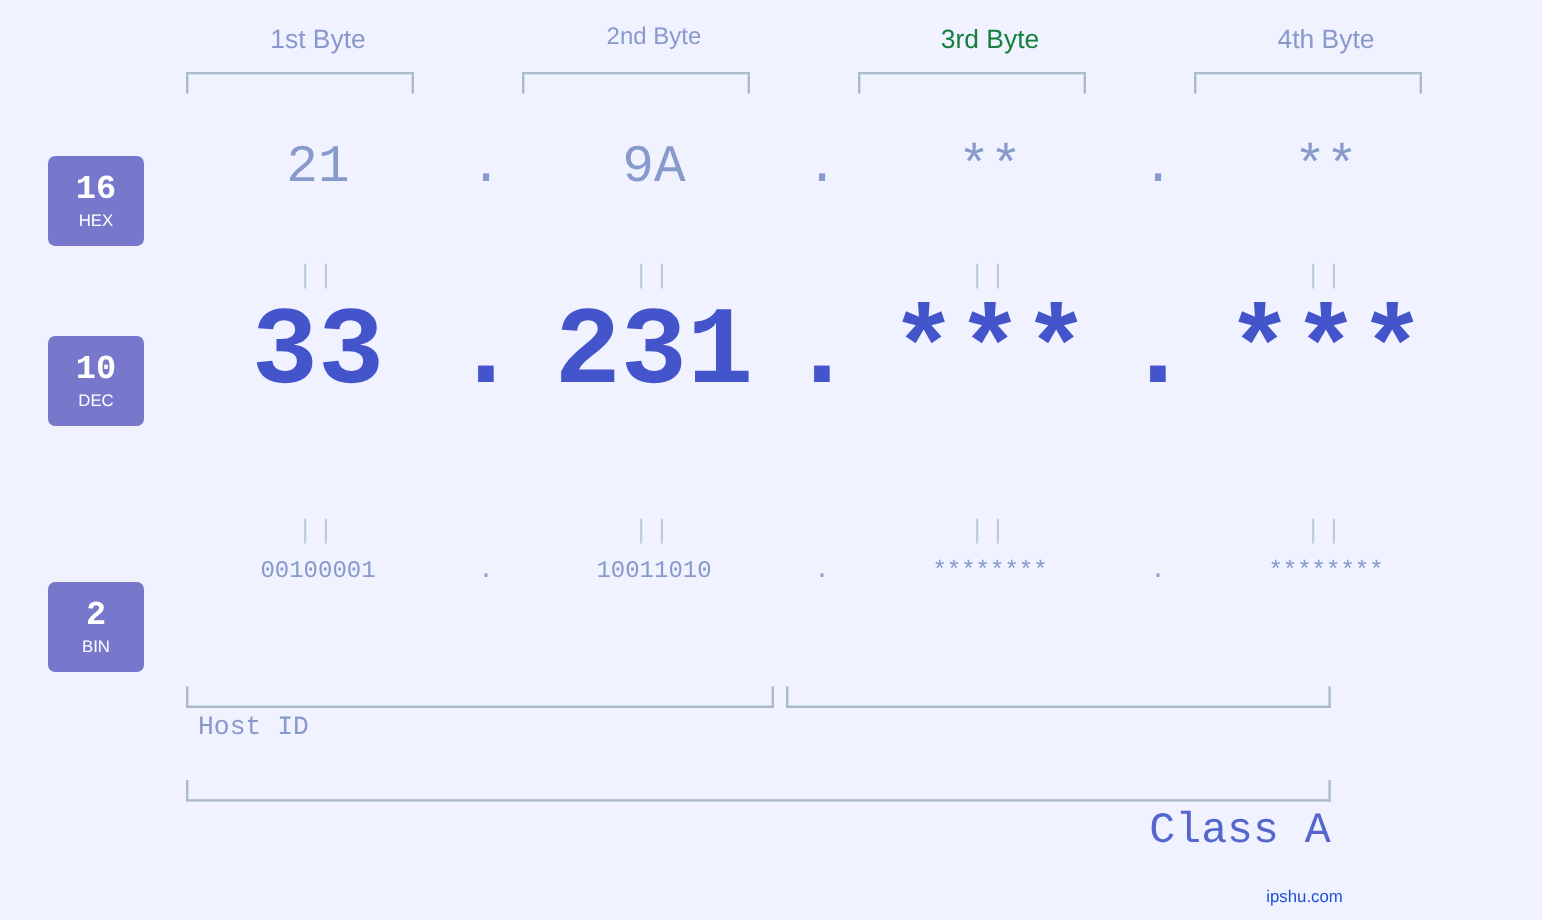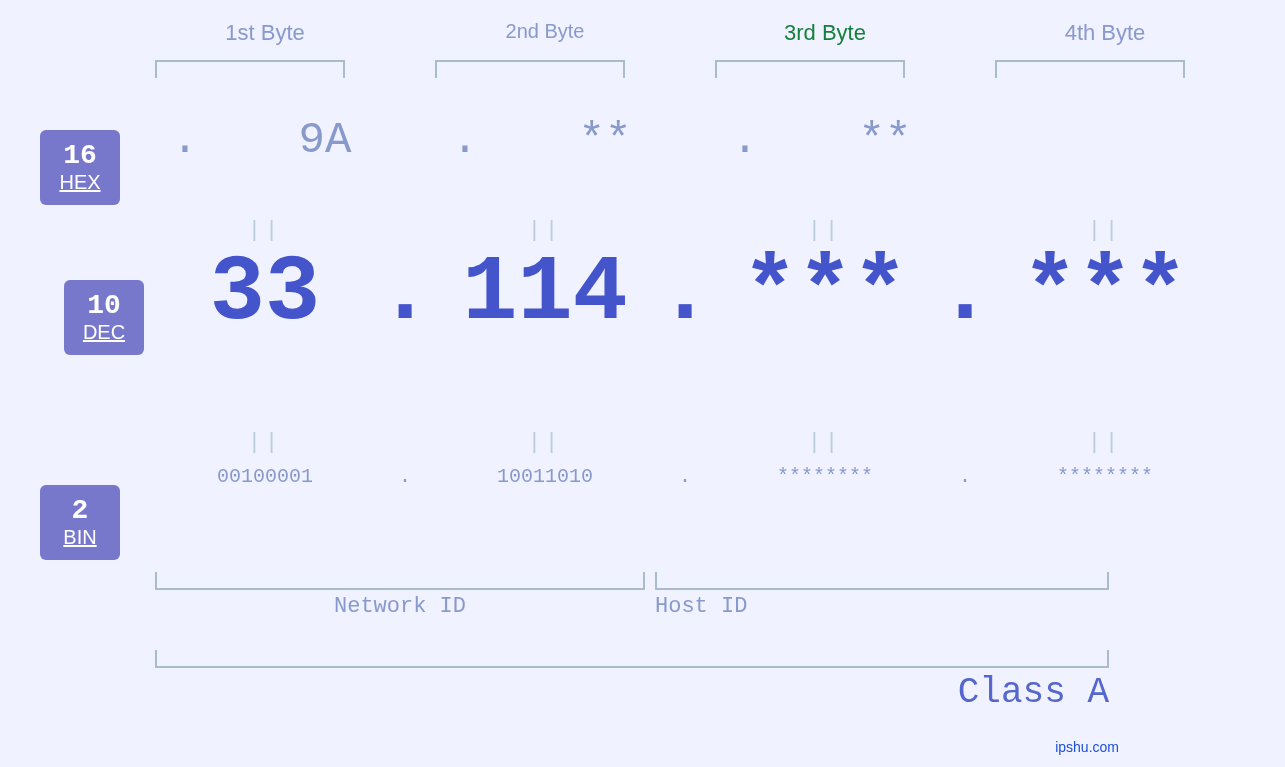--- a/index.html
+++ b/index.html
@@ -26,23 +26,22 @@
       margin: 15px 0;
     }
 
     .badge-num {
       font-size: 28px;
       font-weight: bold;
       line-height: 1.1;
     }
 
     .badge-label {
-      font-size: 20px;
+      font-size: 14px;
       font-family: Arial, sans-serif;
-      text-decoration: underline;
     }
 
     
     .page {
       position: relative;
       width: 1285px;
       height: 767px;
       background: #f0f2ff;
       overflow: hidden;
     }
@@ -94,49 +93,50 @@
     </div>
 
     <div style="position:absolute; top:115px; left:40px;">
       <div class="badge">
         <span class="badge-num">16</span>
         <span class="badge-label">HEX</span>
       </div>
     </div>
 
     <div style="position:absolute; top:115px; left:155px; right:30px; display:flex; align-items:center;">
+      <div style="flex:0 0 220px; text-align:center; font-size:44px; color:#8899cc; font-family:'Courier New',monospace;">21</div>
       <div style="flex:0 0 60px; text-align:center; font-size:44px; color:#8899cc;">.</div>
       <div style="flex:0 0 220px; text-align:center; font-size:44px; color:#8899cc; font-family:'Courier New',monospace;">9A</div>
       <div style="flex:0 0 60px; text-align:center; font-size:44px; color:#8899cc;">.</div>
       <div style="flex:0 0 220px; text-align:center; font-size:44px; color:#8899cc; font-family:'Courier New',monospace;">**</div>
       <div style="flex:0 0 60px; text-align:center; font-size:44px; color:#8899cc;">.</div>
       <div style="flex:0 0 220px; text-align:center; font-size:44px; color:#8899cc; font-family:'Courier New',monospace;">**</div>
     </div>
 
     <div style="position:absolute; top:218px; left:155px; right:30px; display:flex; align-items:center;">
       <div style="flex:0 0 220px; text-align:center; color:#bbccdd; font-size:22px; letter-spacing:4px;">||</div>
       <div style="flex:0 0 60px;"></div>
       <div style="flex:0 0 220px; text-align:center; color:#bbccdd; font-size:22px; letter-spacing:4px;">||</div>
       <div style="flex:0 0 60px;"></div>
       <div style="flex:0 0 220px; text-align:center; color:#bbccdd; font-size:22px; letter-spacing:4px;">||</div>
       <div style="flex:0 0 60px;"></div>
       <div style="flex:0 0 220px; text-align:center; color:#bbccdd; font-size:22px; letter-spacing:4px;">||</div>
     </div>
 
-    <div style="position:absolute; top:265px; left:40px;margin-left:24px;">
+    <div style="position:absolute; top:265px; left:40px;">
       <div class="badge">
         <span class="badge-num">10</span>
         <span class="badge-label">DEC</span>
       </div>
     </div>
 
     <div style="position:absolute; top:248px; left:155px; right:30px; display:flex; align-items:center;">
       <div style="flex:0 0 220px; text-align:center; font-size:92px; color:#4455cc; font-weight:bold; font-family:'Courier New',monospace; line-height:1;">33</div>
       <div style="flex:0 0 60px; text-align:center; font-size:92px; color:#4455cc; font-weight:bold; line-height:1;">.</div>
-      <div style="flex:0 0 220px; text-align:center; font-size:92px; color:#4455cc; font-weight:bold; font-family:'Courier New',monospace; line-height:1;">114</div>
+      <div style="flex:0 0 220px; text-align:center; font-size:92px; color:#4455cc; font-weight:bold; font-family:'Courier New',monospace; line-height:1;">231</div>
       <div style="flex:0 0 60px; text-align:center; font-size:92px; color:#4455cc; font-weight:bold; line-height:1;">.</div>
       <div style="flex:0 0 220px; text-align:center; font-size:92px; color:#4455cc; font-weight:bold; font-family:'Courier New',monospace; line-height:1;">***</div>
       <div style="flex:0 0 60px; text-align:center; font-size:92px; color:#4455cc; font-weight:bold; line-height:1;">.</div>
       <div style="flex:0 0 220px; text-align:center; font-size:92px; color:#4455cc; font-weight:bold; font-family:'Courier New',monospace; line-height:1;">***</div>
     </div>
 
     <div style="position:absolute; top:430px; left:155px; right:30px; display:flex; align-items:center;">
       <div style="flex:0 0 220px; text-align:center; color:#bbccdd; font-size:22px; letter-spacing:4px;">||</div>
       <div style="flex:0 0 60px;"></div>
       <div style="flex:0 0 220px; text-align:center; color:#bbccdd; font-size:22px; letter-spacing:4px;">||</div>
@@ -165,21 +165,20 @@
 
     <div style="position:absolute; top:572px; left:155px; right:30px; display:flex;">
 
       <div style="flex:0 0 490px; height:18px; border-bottom:2px solid #aabbcc; border-left:2px solid #aabbcc; border-right:2px solid #aabbcc;"></div>
       <div style="flex:0 0 10px;"></div>
 
       <div style="flex:1; height:18px; border-bottom:2px solid #aabbcc; border-left:2px solid #aabbcc; border-right:2px solid #aabbcc;"></div>
     </div>
 
     <div style="position:absolute; top:594px; left:155px; right:30px; display:flex;">
-      <div style="flex:0 0 490px; text-align:center; color:#8899cc; font-size:22px; font-family:'Courier New',monospace;">Network ID</div>
       <div style="flex:0 0 10px;"></div>
       <div style="flex:1; text-align:left; color:#8899cc; font-size:22px; font-family:'Courier New',monospace;">Host ID</div>
     </div>
 
     <div style="position:absolute; top:650px; left:155px; right:30px; height:18px; border-bottom:2px solid #aabbcc; border-left:2px solid #aabbcc; border-right:2px solid #aabbcc;"></div>
 
     <div style="position:absolute; top:672px; left:155px; right:30px; text-align:right; color:#5566cc; font-size:36px; font-family:'Courier New',monospace;">Class A</div>
 
     <div style="position:absolute; bottom:12px; right:20px; color:#1d4ed8; font-size:14px; font-family:Arial,sans-serif;">ipshu.com</div>
 

